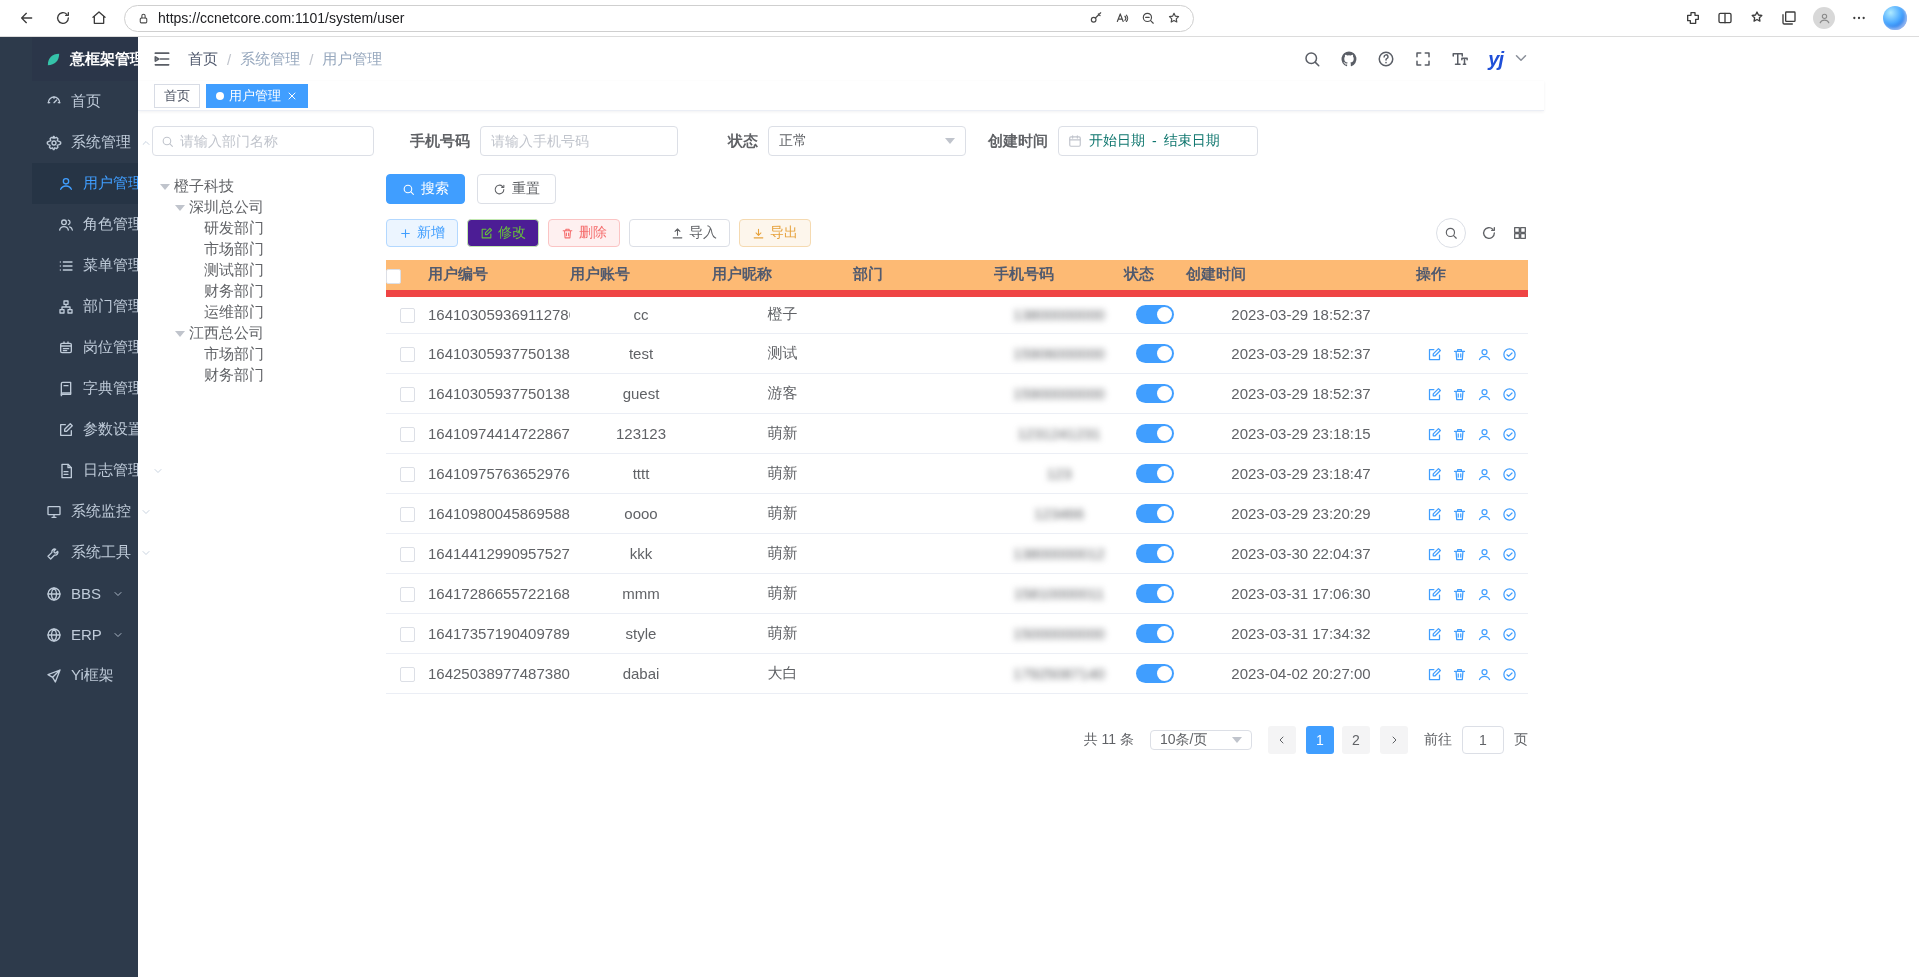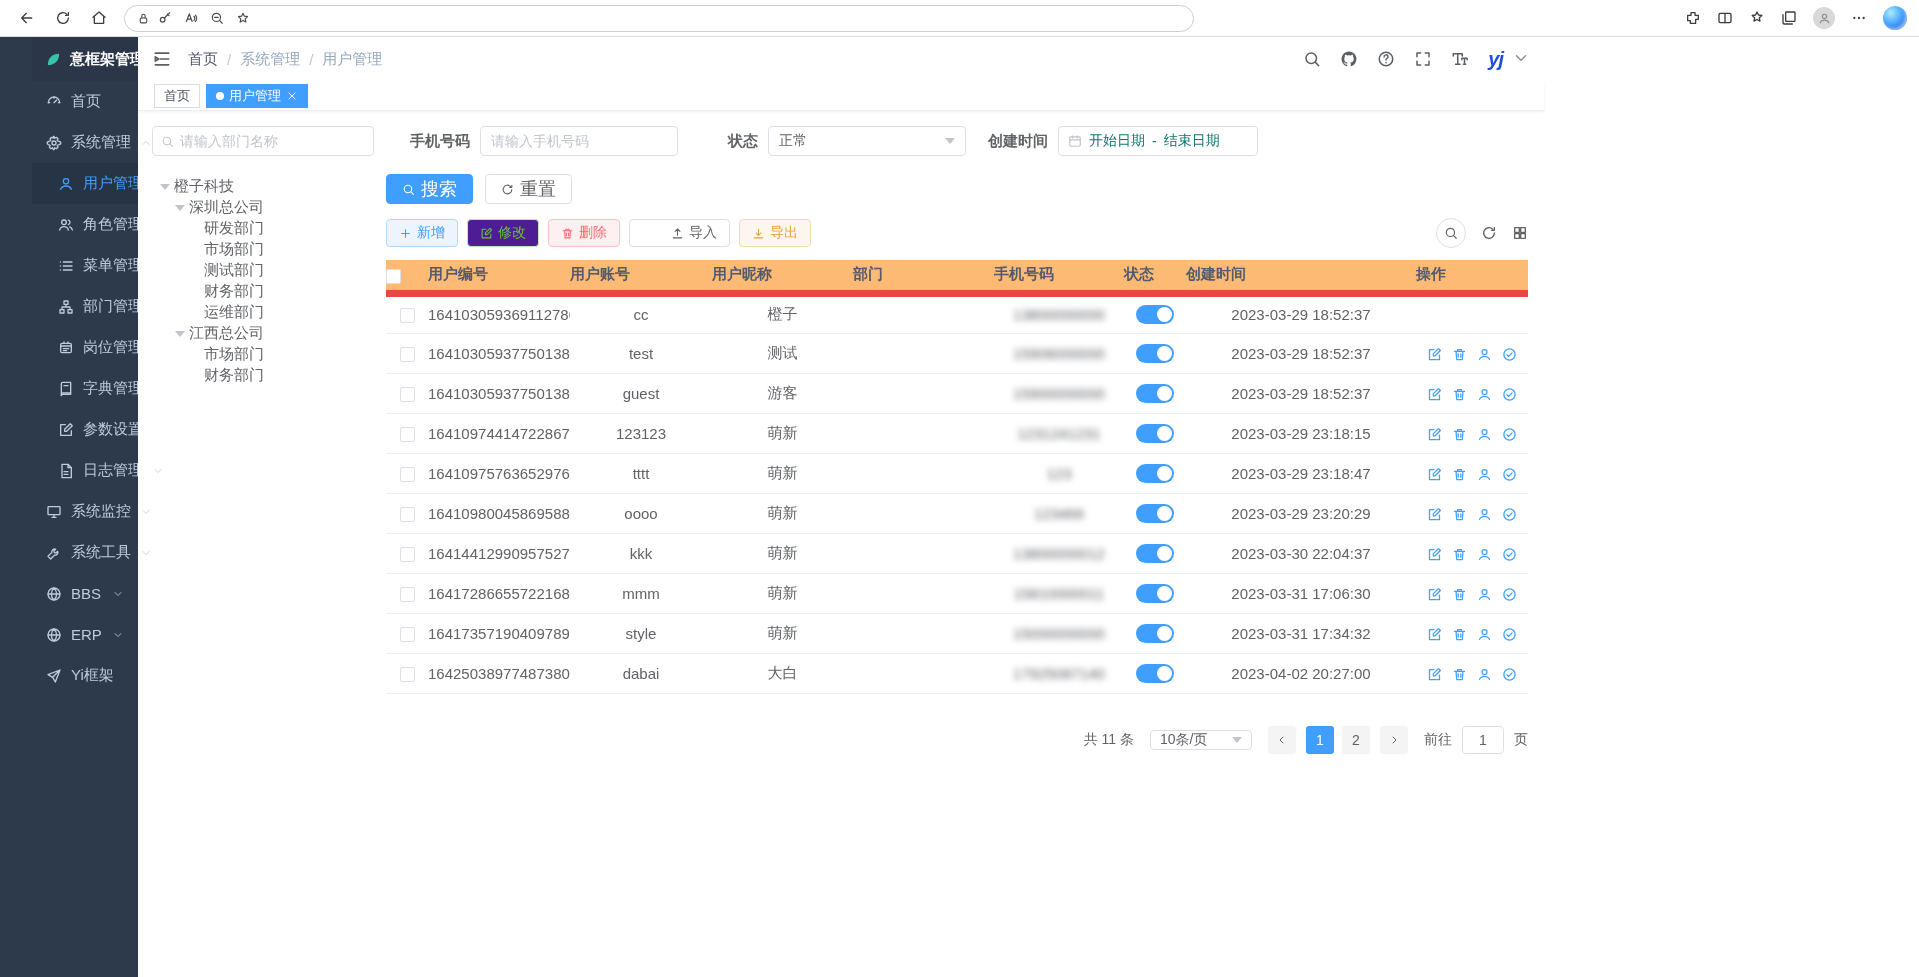--- a/index.html
+++ b/index.html
@@ -75,21 +75,21 @@
 .f-input::placeholder{color:#c0c4cc;}
 .g2{margin-left:24px;}
 .g3{margin-left:50px;}
 .g4{margin-left:22px;}
 .select{width:198px;height:30px;border:1px solid #dcdfe6;border-radius:4px;display:flex;align-items:center;justify-content:space-between;padding:0 10px;font-size:14px;color:#606266;cursor:pointer;background:#fff;}
 .sel-caret{width:0;height:0;border-left:5px solid transparent;border-right:5px solid transparent;border-top:6px solid #c0c4cc;}
 .date-range{width:200px;height:30px;border:1px solid #dcdfe6;border-radius:4px;display:flex;align-items:center;gap:7px;padding:0 9px;font-size:14px;color:#0f766e;cursor:pointer;background:#fff;}
 .date-range .icon{width:14px;height:14px;color:#c0c4cc;}
 
 .search-row{margin-top:18px;display:flex;gap:12px;}
-.btn{height:30px;padding:0 15px;border-radius:4px;font-size:18px;display:inline-flex;align-items:center;gap:6px;cursor:pointer;border:1px solid transparent;}
+.btn{height:30px;padding:0 15px;border-radius:4px;font-size:14px;display:inline-flex;align-items:center;gap:6px;cursor:pointer;border:1px solid transparent;}
 .btn .icon{width:13px;height:13px;}
 .btn-primary{background:#409eff;color:#fff;border-color:#409eff;}
 .btn-plain{background:#fff;color:#606266;border-color:#dcdfe6;}
 
 .toolbar-row{margin-top:14px;display:flex;align-items:center;}
 .toolbar-buttons{display:flex;gap:9px;}
 .tb-btn{height:28px;padding:0 12px;border-radius:4px;font-size:14px;display:inline-flex;align-items:center;gap:5px;border:1px solid;cursor:pointer;}
 .tb-btn .icon{width:13px;height:13px;}
 .tb-add{background:#ecf5ff;border-color:#b3d8ff;color:#409eff;}
 .tb-edit{background:#4c1d95;border-color:#c2e7b0;color:#67c23a;}
@@ -146,20 +146,21 @@
         </svg>
       </span>
     </span>
   <div class="address-bar">
     <span class="icon">
         <svg viewBox="0 0 24 24">
           <rect x="6" y="11" width="12" height="9" rx="2"></rect>
           <path d="M9 11V7a3 3 0 0 1 6 0v4"></path>
         </svg>
       </span>
+    <span class="url">https://ccnetcore.com:1101/system/user</span>
     <span class="addr-right">
       <span class="icon">
           <svg viewBox="0 0 24 24">
             <circle cx="8" cy="15" r="4"></circle>
             <path d="M11 12l9-9m-4 2l3 3"></path>
           </svg>
         </span>
       <span class="icon">
           <svg viewBox="0 0 24 24">
             <path d="M4 18L9 5l5 13M5.5 14h7"></path>

